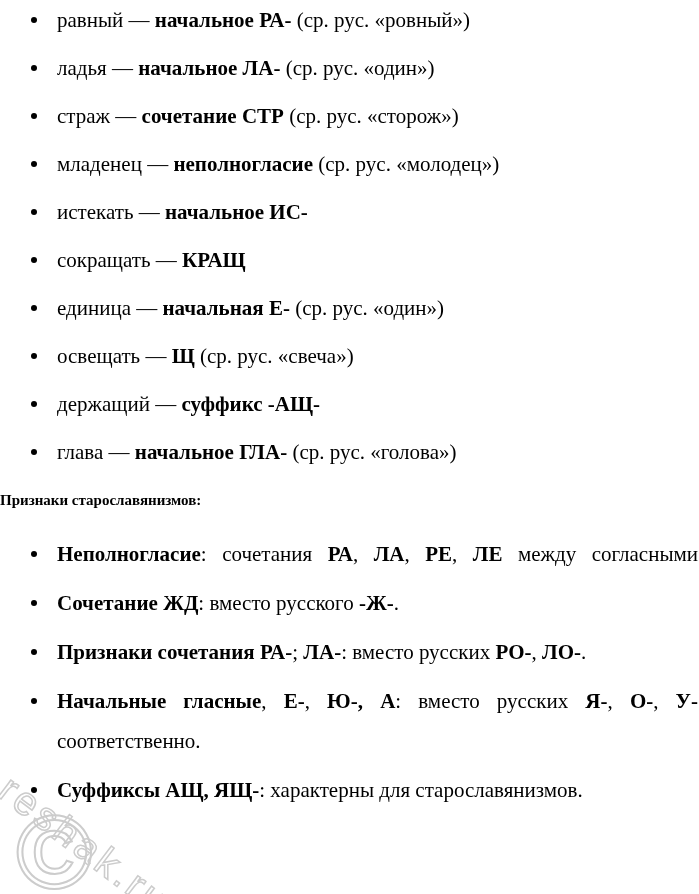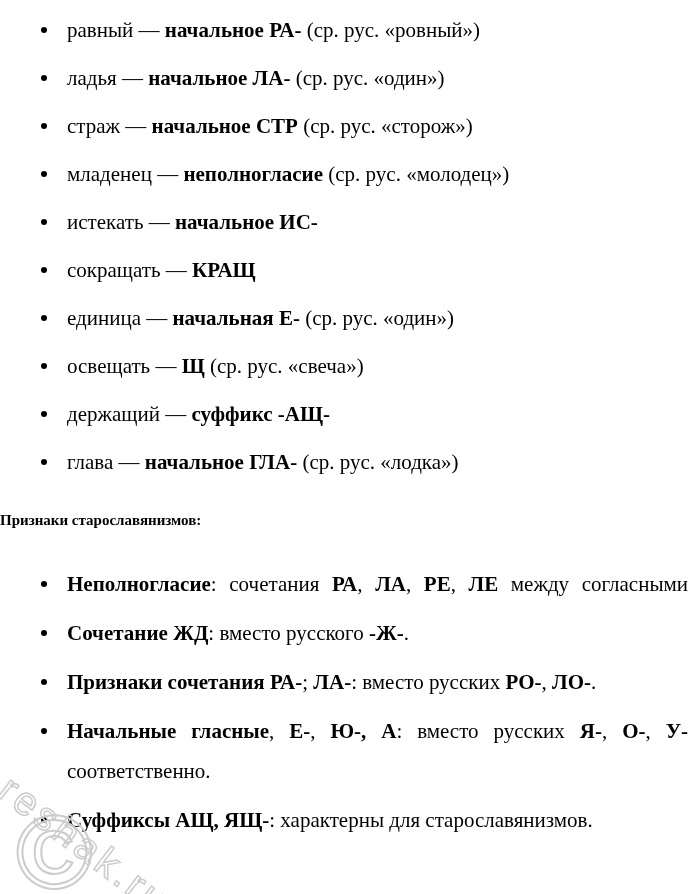--- a/index.html
+++ b/index.html
@@ -16,21 +16,21 @@
     font-size: 21px;
     color: #000000;
   }
   .doc {
     width: 699px;
     padding-top: 0;
   }
   ul.blist {
     list-style: none;
     margin: 0;
-    padding: 10px;
+    padding: 0;
   }
   ul.blist li {
     position: relative;
     padding-left: 57px;
     padding-right: 1px;
   }
   ul.blist li::before {
     content: "";
     position: absolute;
     left: 31px;
@@ -96,42 +96,42 @@
 
 <main class="doc">
   <ul class="blist" id="word-list">
       <li>
         <div class="tline"><span>равный — </span><span class="bold">начальное РА-</span><span> (ср. рус. «ровный»)</span></div>
       </li>
       <li>
         <div class="tline"><span>ладья — </span><span class="bold">начальное ЛА-</span><span> (ср. рус. «один»)</span></div>
       </li>
       <li>
-        <div class="tline"><span>страж — </span><span class="bold">начальное СТР</span><span> (ср. рус. «сторож»)</span></div>
+        <div class="tline"><span>страж — </span><span class="bold">сочетание СТР</span><span> (ср. рус. «сторож»)</span></div>
       </li>
       <li>
         <div class="tline"><span>младенец — </span><span class="bold">неполногласие</span><span> (ср. рус. «молодец»)</span></div>
       </li>
       <li>
         <div class="tline"><span>истекать — </span><span class="bold">начальное ИС-</span></div>
       </li>
       <li>
         <div class="tline"><span>сокращать — </span><span class="bold">КРАЩ</span></div>
       </li>
       <li>
         <div class="tline"><span>единица — </span><span class="bold">начальная Е-</span><span> (ср. рус. «один»)</span></div>
       </li>
       <li>
         <div class="tline"><span>освещать — </span><span class="bold">Щ</span><span> (ср. рус. «свеча»)</span></div>
       </li>
       <li>
         <div class="tline"><span>держащий — </span><span class="bold">суффикс -АЩ-</span></div>
       </li>
       <li>
-        <div class="tline"><span>глава — </span><span class="bold">начальное ГЛА-</span><span> (ср. рус. «лодка»)</span></div>
+        <div class="tline"><span>глава — </span><span class="bold">начальное ГЛА-</span><span> (ср. рус. «голова»)</span></div>
       </li>
     </ul>
   <h2 class="heading">Признаки старославянизмов:</h2>
   <ul class="blist" id="features-list">
       <li>
         <div class="tline jfull"><span class="bold">Неполногласие</span><span>: сочетания </span><span class="bold">РА</span><span>, </span><span class="bold">ЛА</span><span>, </span><span class="bold">РЕ</span><span>, </span><span class="bold">ЛЕ</span><span> между согласными</span></div>
       </li>
       <li>
         <div class="tline"><span class="bold">Сочетание ЖД</span><span>: вместо русского </span><span class="bold">-Ж-</span><span>.</span></div>
       </li>

